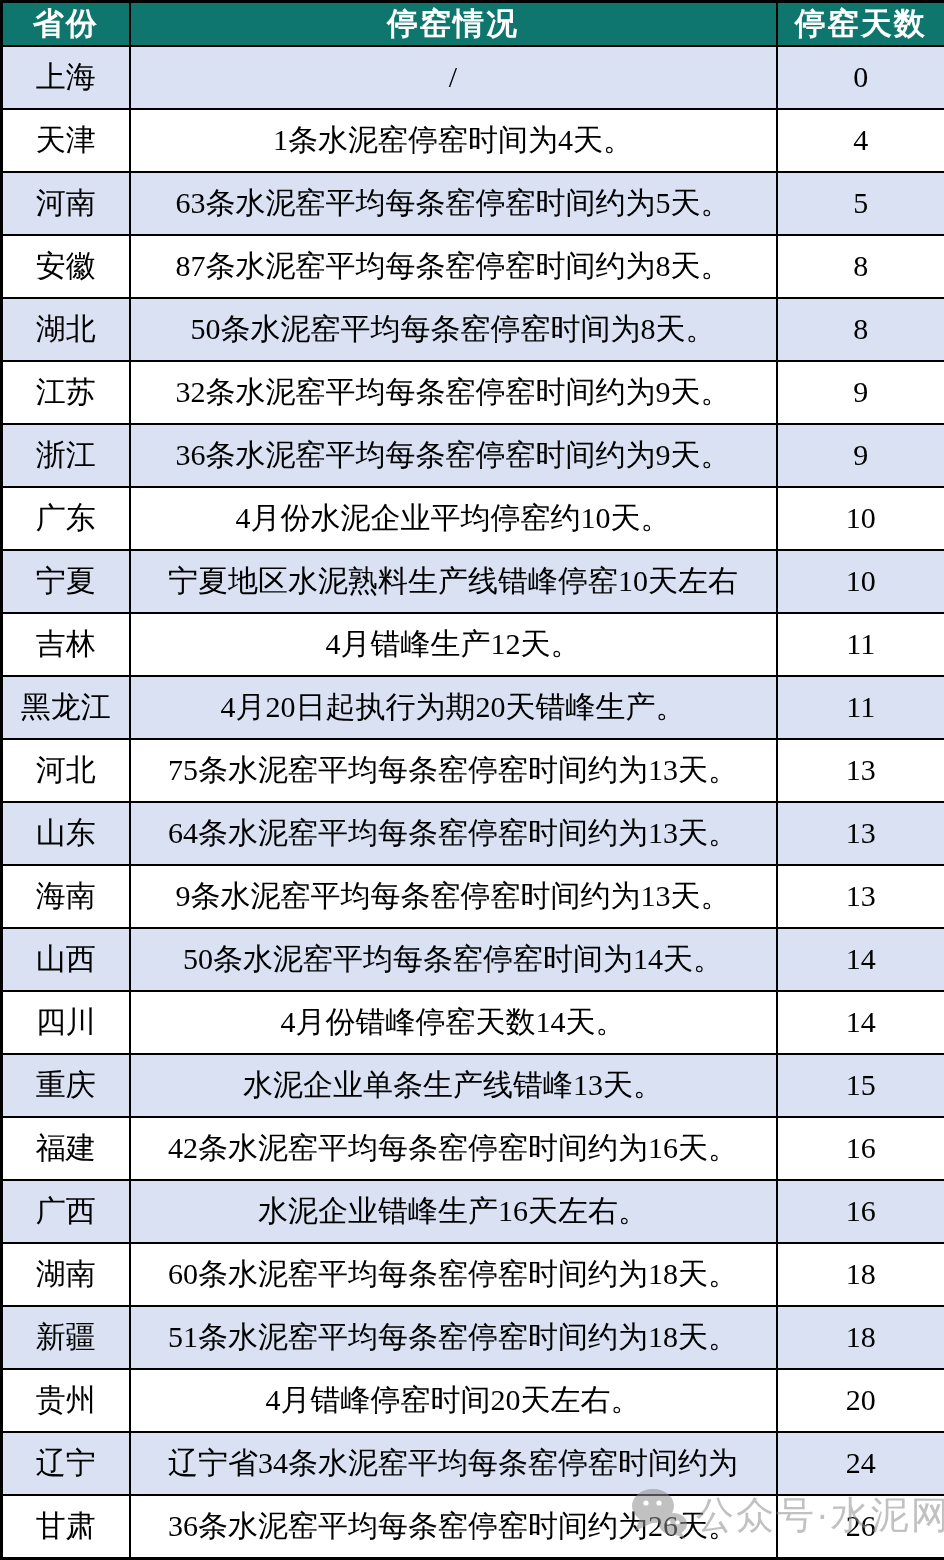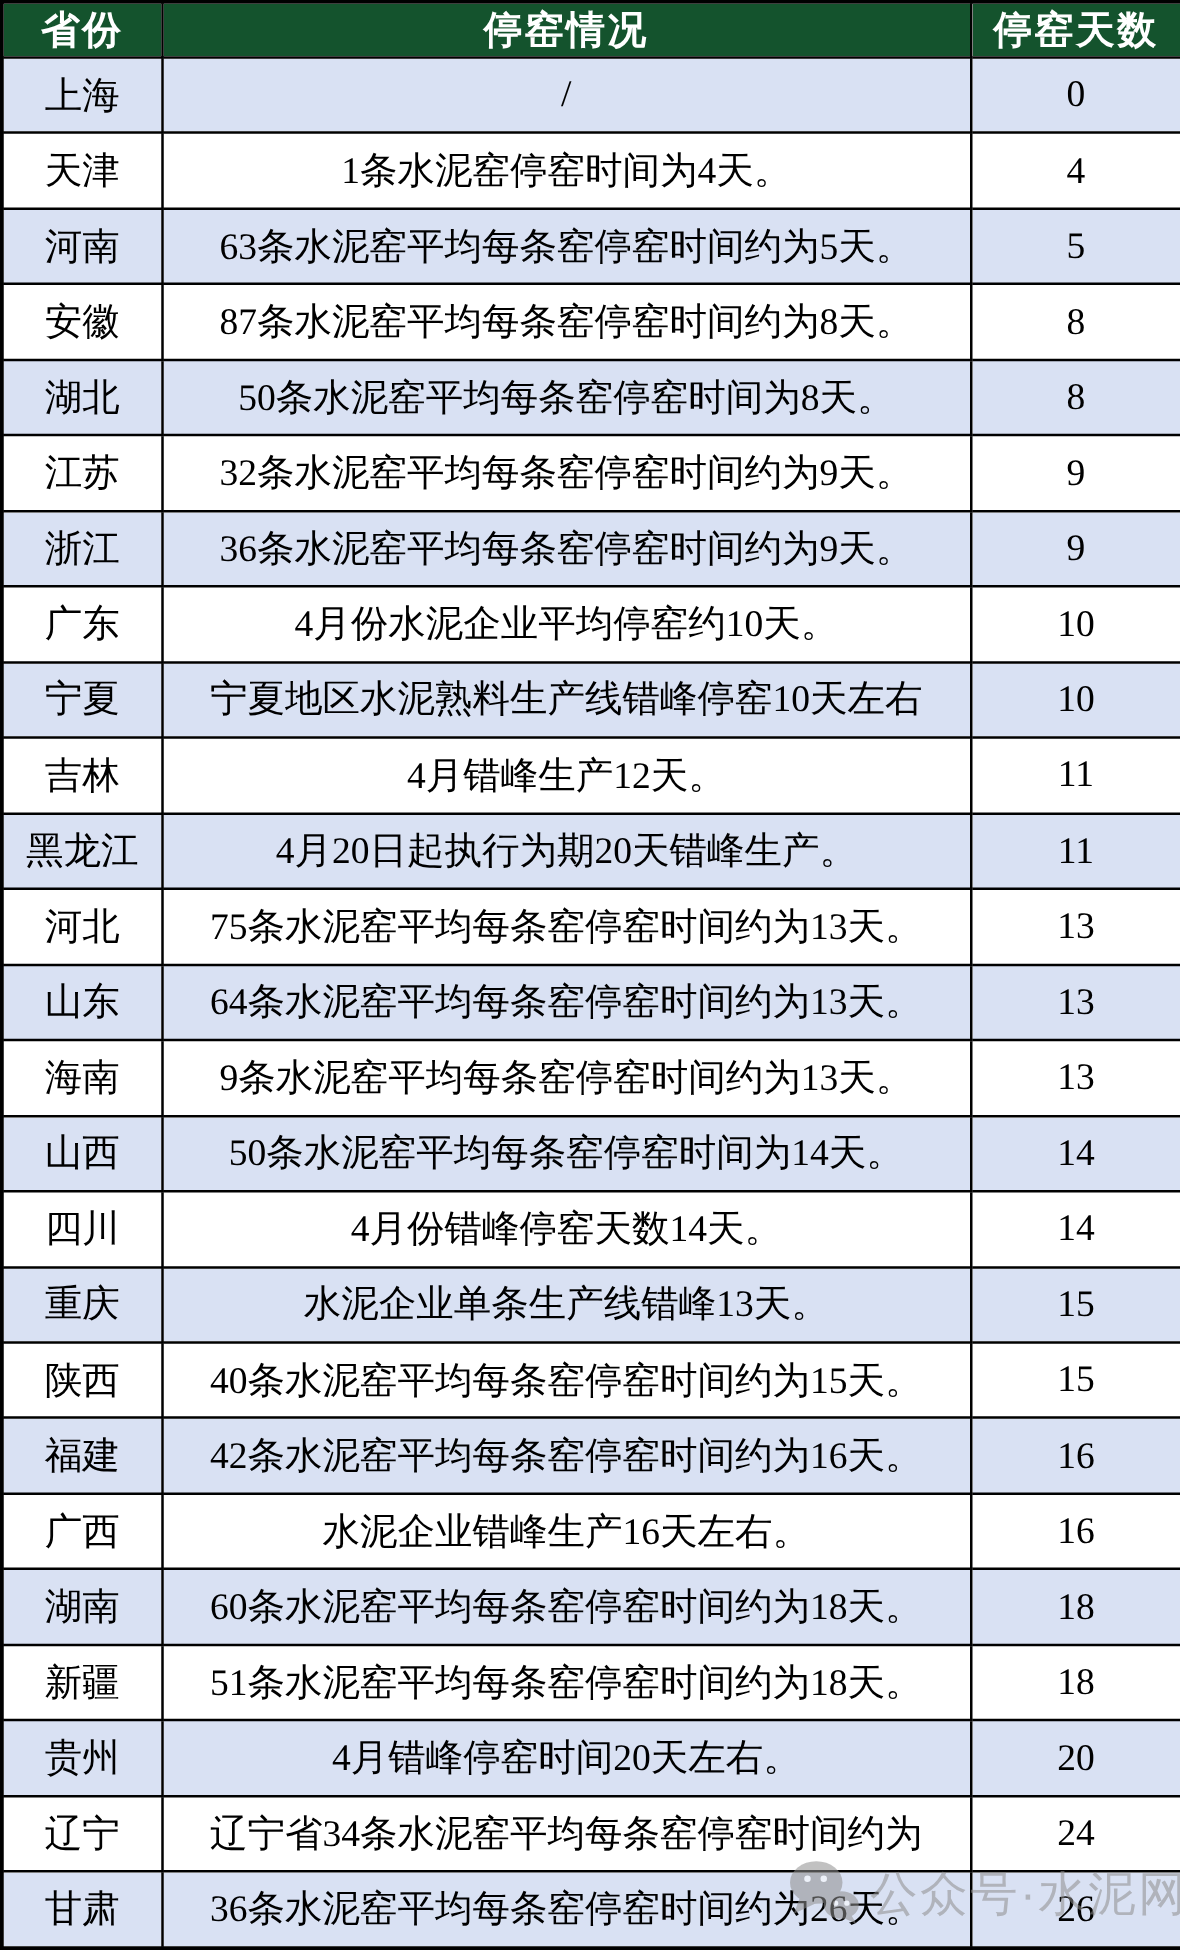--- a/index.html
+++ b/index.html
@@ -26,21 +26,21 @@
   table.kiln-table th,
   table.kiln-table td {
     border: 2px solid #000000;
     text-align: center;
     vertical-align: middle;
     padding: 0 4px;
     overflow: hidden;
     white-space: nowrap;
   }
   table.kiln-table thead th {
-    background: #14532d;
+    background: #0f766e;
     color: #ffffff;
     font-size: 31px;
     font-weight: 600;
     letter-spacing: 2px;
   }
   table.kiln-table tbody td {
     font-size: 30px;
     color: #000000;
   }
   table.kiln-table tbody tr:nth-child(odd)  { background: #D9E1F3; }
@@ -162,25 +162,20 @@
     <td>14</td>
   </tr>
         <tr>
     <td>四川</td>
     <td>4月份错峰停窑天数14天。</td>
     <td>14</td>
   </tr>
         <tr>
     <td>重庆</td>
     <td>水泥企业单条生产线错峰13天。</td>
-    <td>15</td>
-  </tr>
-        <tr>
-    <td>陕西</td>
-    <td>40条水泥窑平均每条窑停窑时间约为15天。</td>
     <td>15</td>
   </tr>
         <tr>
     <td>福建</td>
     <td>42条水泥窑平均每条窑停窑时间约为16天。</td>
     <td>16</td>
   </tr>
         <tr>
     <td>广西</td>
     <td>水泥企业错峰生产16天左右。</td>

